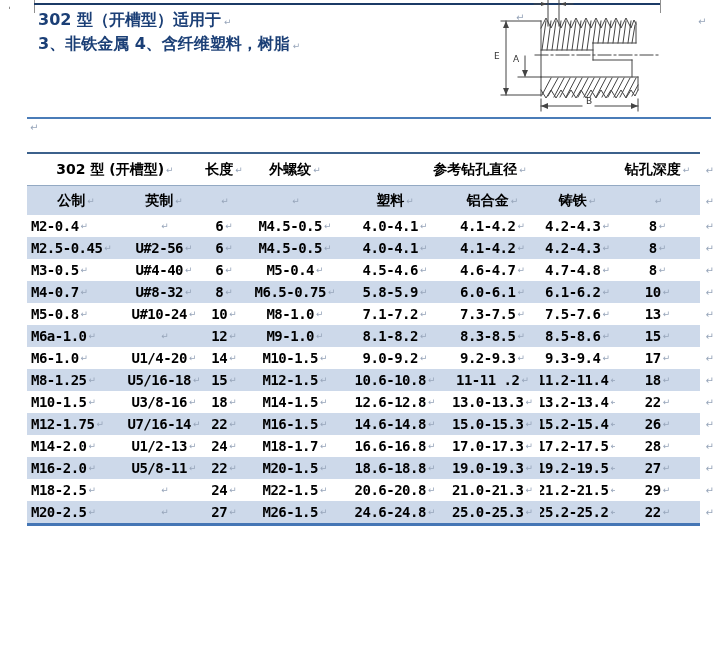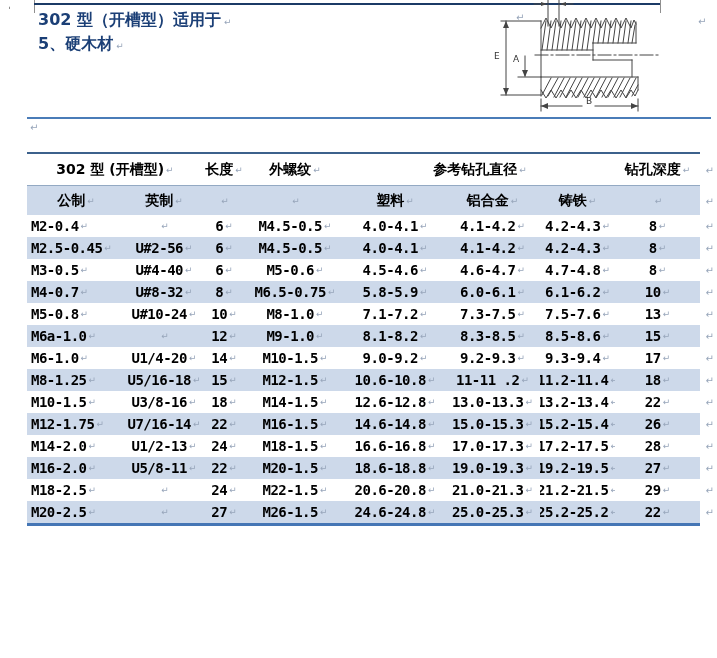--- a/index.html
+++ b/index.html
@@ -42,21 +42,21 @@
 
 <div class="page">
 
   <div class="vmark" style="left:9px;top:0;height:9px;"></div>
   <div class="vmark" style="left:34px;top:0;height:13px;"></div>
   <div class="vmark" style="left:660px;top:0;height:13px;"></div>
   <div class="toprule"></div>
 
   <div class="title">
     <div class="line"><span>302 型（开槽型）适用于</span><span class="pmark">↵</span></div>
-    <div class="line"><span>5、硬木材</span><span class="pmark">↵</span></div>
+    <div class="line"><span>3、非铁金属 4、含纤维塑料，树脂</span><span class="pmark">↵</span></div>
   </div>
 
   <svg class="diagram" width="180" height="113" viewBox="0 0 180 113">
     <g stroke="#444" stroke-width="1" fill="none" stroke-linecap="square">
 
       <line x1="60" y1="0" x2="60" y2="26"></line>
         <line x1="71" y1="0" x2="71" y2="26"></line>
       <line x1="46" y1="4" x2="58" y2="4"></line>
         <line x1="73" y1="4" x2="85" y2="4"></line>
 
@@ -156,21 +156,21 @@
         <div class="cell"><span class="txt">4.0-4.1</span><span class="mark">↵</span></div>
         <div class="cell"><span class="txt">4.1-4.2</span><span class="mark">↵</span></div>
         <div class="cell"><span class="txt">4.2-4.3</span><span class="mark">↵</span></div>
         <div class="cell"><span class="txt">8</span><span class="mark">↵</span></div>
         <span class="rowmark">↵</span>
       </div>
       <div class="trow drow">
         <div class="cell left"><span class="txt">M3-0.5</span><span class="mark">↵</span></div>
         <div class="cell"><span class="txt">U#4-40</span><span class="mark">↵</span></div>
         <div class="cell"><span class="txt">6</span><span class="mark">↵</span></div>
-        <div class="cell"><span class="txt">M5-0.6</span><span class="mark">↵</span></div>
+        <div class="cell"><span class="txt">M5-0.4</span><span class="mark">↵</span></div>
         <div class="cell"><span class="txt">4.5-4.6</span><span class="mark">↵</span></div>
         <div class="cell"><span class="txt">4.6-4.7</span><span class="mark">↵</span></div>
         <div class="cell"><span class="txt">4.7-4.8</span><span class="mark">↵</span></div>
         <div class="cell"><span class="txt">8</span><span class="mark">↵</span></div>
         <span class="rowmark">↵</span>
       </div>
       <div class="trow drow band">
         <div class="cell left"><span class="txt">M4-0.7</span><span class="mark">↵</span></div>
         <div class="cell"><span class="txt">U#8-32</span><span class="mark">↵</span></div>
         <div class="cell"><span class="txt">8</span><span class="mark">↵</span></div>
@@ -244,21 +244,21 @@
         <div class="cell"><span class="txt">14.6-14.8</span><span class="mark">↵</span></div>
         <div class="cell"><span class="txt">15.0-15.3</span><span class="mark">↵</span></div>
         <div class="cell"><span class="txt">15.2-15.4</span><span class="mark">↵</span></div>
         <div class="cell"><span class="txt">26</span><span class="mark">↵</span></div>
         <span class="rowmark">↵</span>
       </div>
       <div class="trow drow">
         <div class="cell left"><span class="txt">M14-2.0</span><span class="mark">↵</span></div>
         <div class="cell"><span class="txt">U1/2-13</span><span class="mark">↵</span></div>
         <div class="cell"><span class="txt">24</span><span class="mark">↵</span></div>
-        <div class="cell"><span class="txt">M18-1.5</span><span class="mark">↵</span></div>
+        <div class="cell"><span class="txt">M18-1.7</span><span class="mark">↵</span></div>
         <div class="cell"><span class="txt">16.6-16.8</span><span class="mark">↵</span></div>
         <div class="cell"><span class="txt">17.0-17.3</span><span class="mark">↵</span></div>
         <div class="cell"><span class="txt">17.2-17.5</span><span class="mark">↵</span></div>
         <div class="cell"><span class="txt">28</span><span class="mark">↵</span></div>
         <span class="rowmark">↵</span>
       </div>
       <div class="trow drow band">
         <div class="cell left"><span class="txt">M16-2.0</span><span class="mark">↵</span></div>
         <div class="cell"><span class="txt">U5/8-11</span><span class="mark">↵</span></div>
         <div class="cell"><span class="txt">22</span><span class="mark">↵</span></div>

